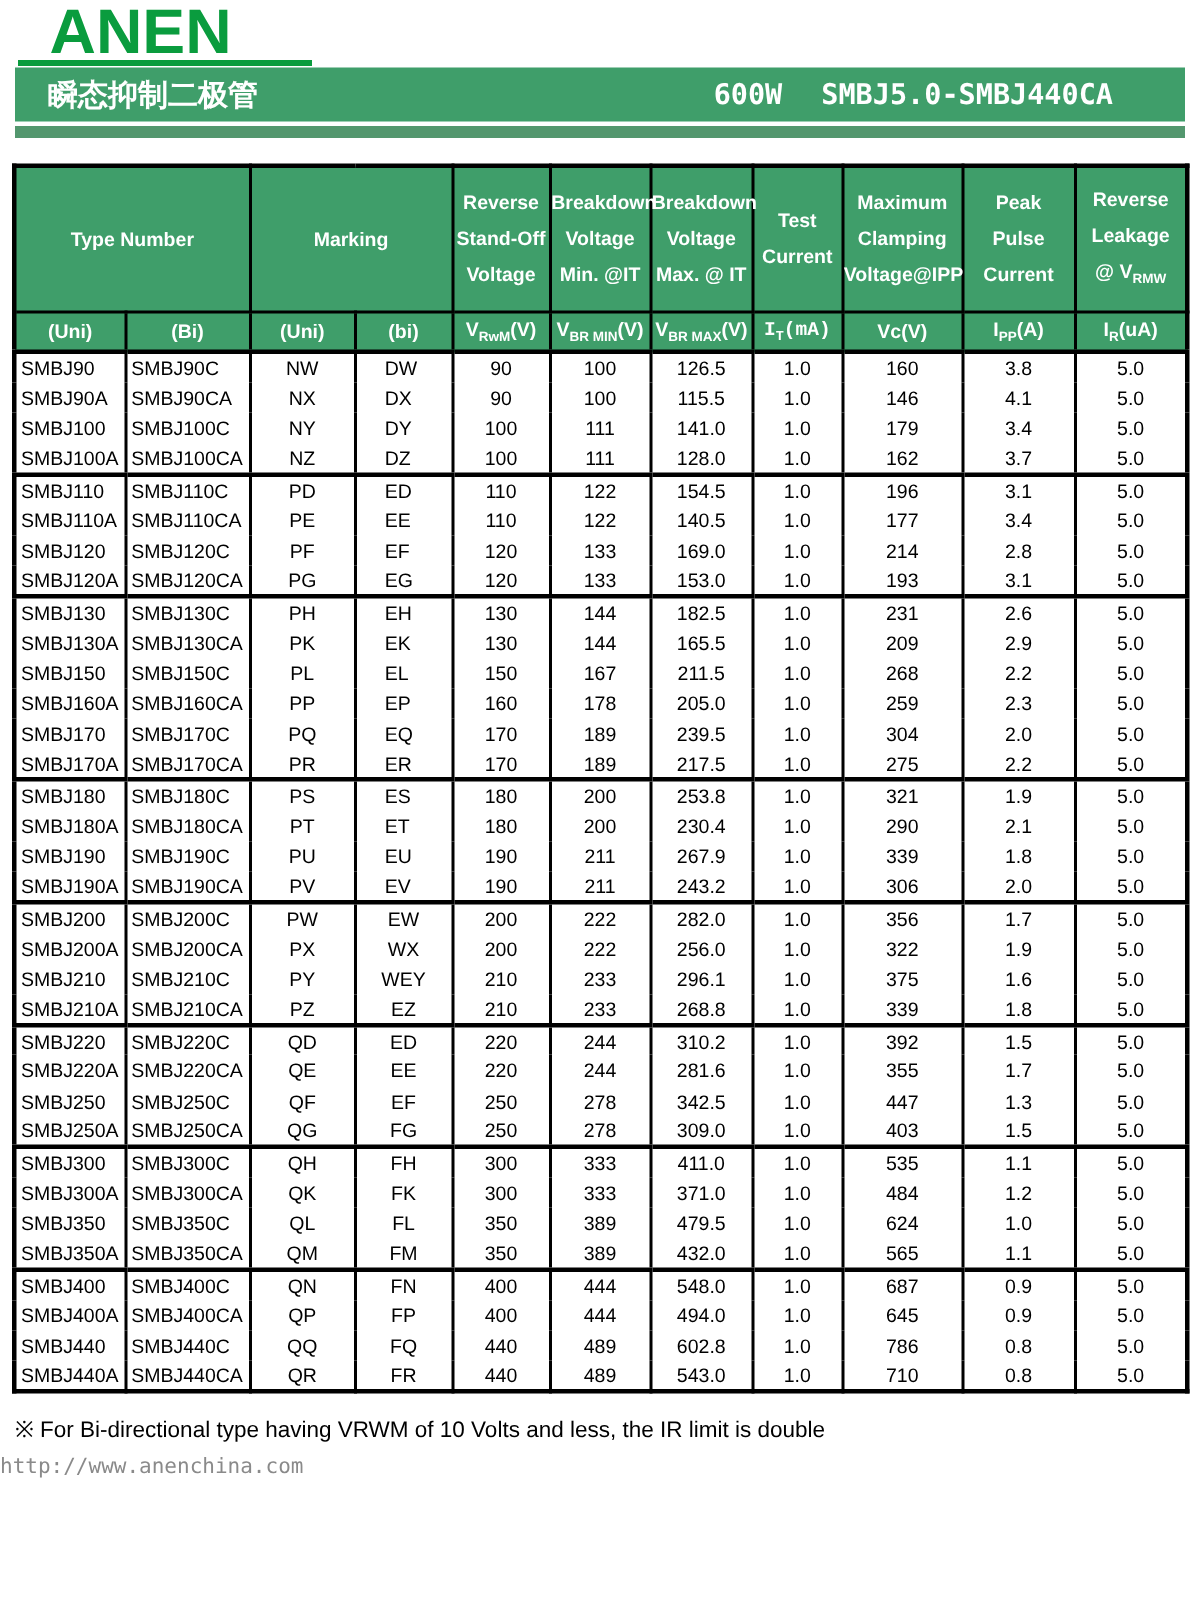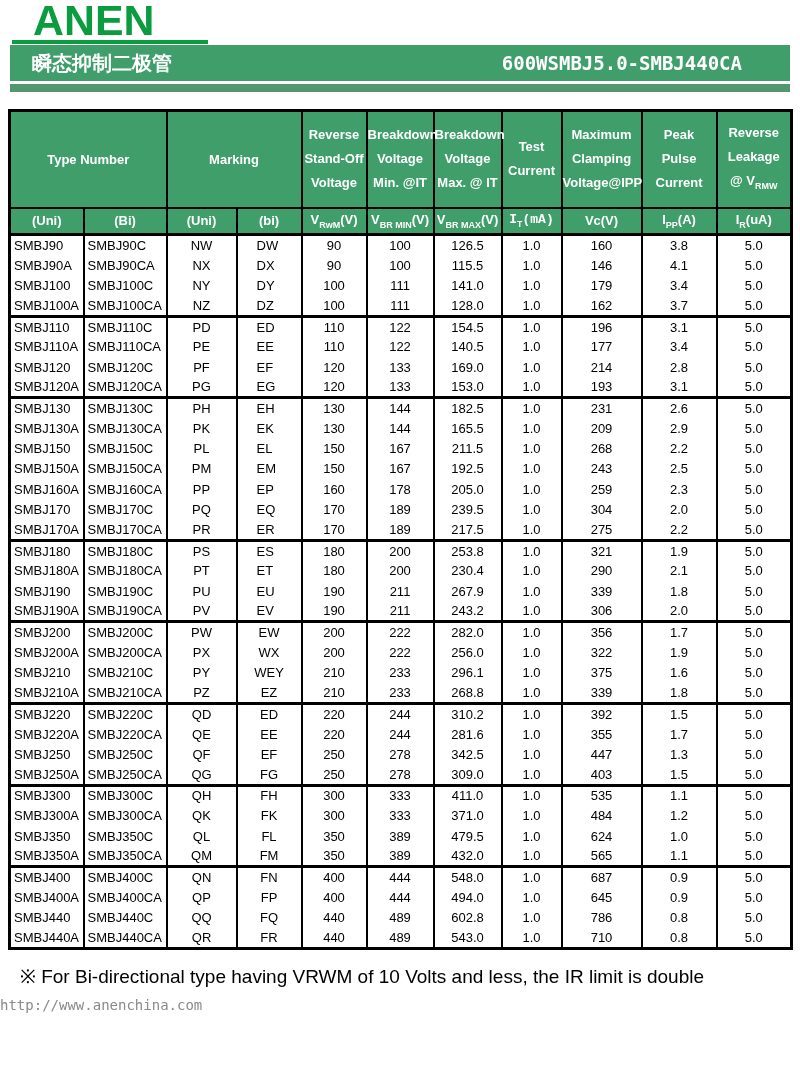--- a/index.html
+++ b/index.html
@@ -24,21 +24,21 @@
     transform:scaleX(1.02);transform-origin:left;
     display:inline-block;
   }
   .logo-underline{margin-left:12px;width:196px;height:4px;background:var(--logo-green);}
   .banner1{
     margin:1px 10px 0 10px;height:36px;background:var(--green);
     display:flex;align-items:center;color:#fff;
   }
   .banner1 .cn{padding-left:22px;font-size:20px;font-weight:bold;font-family:"DejaVu Sans",sans-serif;}
   .banner1 .en{margin-left:88px;font-size:19px;font-weight:bold;font-family:"DejaVu Sans Mono",monospace;}
-  .banner1 .right{margin-left:auto;padding-right:48px;display:flex;font-size:19px;font-weight:bold;font-family:"DejaVu Sans Mono",monospace;}
+  .banner1 .right{margin-left:auto;padding-right:48px;display:flex;gap:26px;font-size:19px;font-weight:bold;font-family:"DejaVu Sans Mono",monospace;}
   .banner2{margin:3px 10px 0 10px;height:8px;background:var(--bar-green);}
   .table-wrap{margin:17px 8px 0 8px;}
   table{
     width:784px;table-layout:fixed;border-collapse:collapse;
     border:3px solid var(--border);
   }
   col.c0{width:74px;} col.c1{width:83px;} col.c2{width:70px;} col.c3{width:65px;}
   col.c4{width:65px;} col.c5{width:67px;} col.c6{width:68px;} col.c7{width:60px;}
   col.c8{width:80px;} col.c9{width:75px;} col.c10{width:75px;}
   th,td{border-left:2px solid var(--border);border-right:2px solid var(--border);}
@@ -52,21 +52,21 @@
   thead th sub{font-size:9px;}
   thead tr.sub th.serif{font-family:Liberation Mono, monospace;margin-left:40px;}
   tbody td{
     height:20.4px;font-size:13px;line-height:1;text-align:center;
     padding:0;white-space:nowrap;overflow:hidden;
   }
   tbody td:nth-child(1),tbody td:nth-child(2){text-align:left;padding-left:3px;}
   tbody.bi-left td:nth-child(4){text-align:left;padding-left:19px;}
   tbody tr.group-start td{border-top:3px solid var(--border);}
   .note{
-    margin:13px 0 0 20px;font-size:19px;color:#000;
+    margin:13px 0 0 10px;font-size:15px;color:#000;
     font-family:"Liberation Sans",sans-serif;
   }
   .site{
     margin:8px 55px 0 0;font-size:14px;
     color:var(--url-gray);font-family:"DejaVu Sans Mono",monospace;
   }
 </style>
 </head>
 <body>
 
@@ -293,33 +293,20 @@
           <td>PL</td>
           <td>EL</td>
           <td>150</td>
           <td>167</td>
           <td>211.5</td>
           <td>1.0</td>
           <td>268</td>
           <td>2.2</td>
           <td>5.0</td>
         </tr>
-        <tr>
-          <td>SMBJ150A</td>
-          <td>SMBJ150CA</td>
-          <td>PM</td>
-          <td>EM</td>
-          <td>150</td>
-          <td>167</td>
-          <td>192.5</td>
-          <td>1.0</td>
-          <td>243</td>
-          <td>2.5</td>
-          <td>5.0</td>
-        </tr>
       </tbody>
       <tbody class="bi-left">
         <tr>
           <td>SMBJ160A</td>
           <td>SMBJ160CA</td>
           <td>PP</td>
           <td>EP</td>
           <td>160</td>
           <td>178</td>
           <td>205.0</td>

